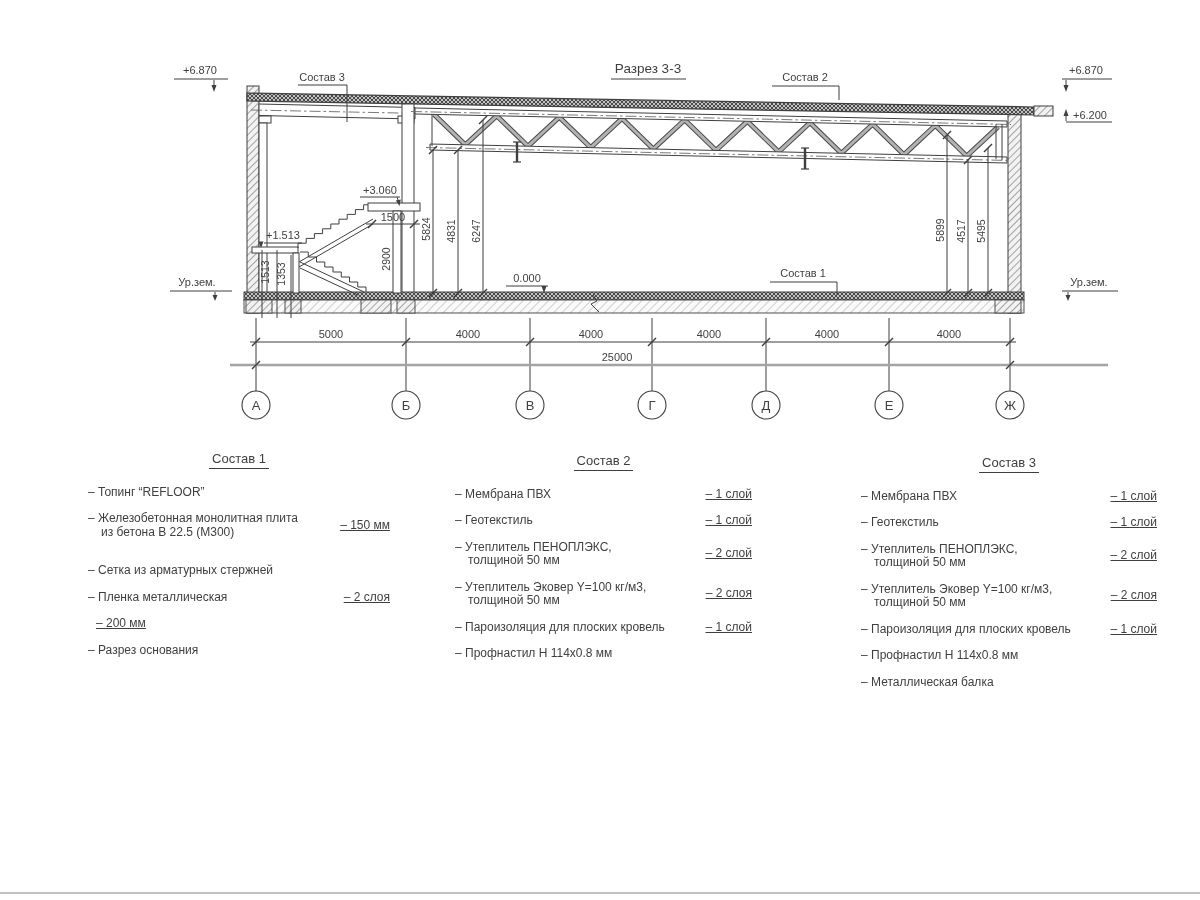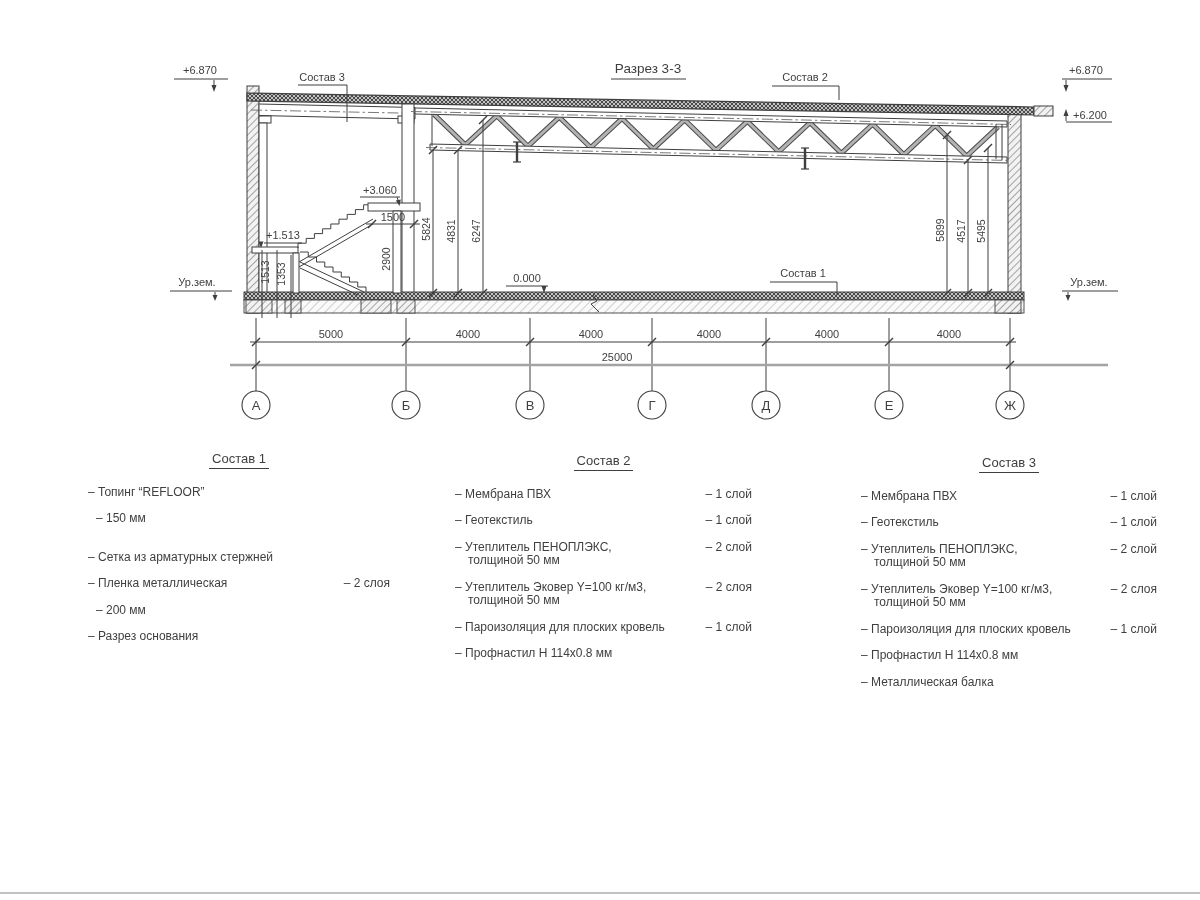--- a/index.html
+++ b/index.html
@@ -12,24 +12,24 @@
   .t14{font-size:13.5px;}
   .thin{stroke:#3f3f3f;stroke-width:1;fill:none;}
   .med{stroke:#3f3f3f;stroke-width:1.4;fill:none;}
   .cl{stroke:#6a6a6a;stroke-width:0.9;fill:none;stroke-dasharray:11 3 2.5 3;}
   .wht{fill:#ffffff;stroke:#3f3f3f;stroke-width:1;}
   
   .mlist{position:absolute;font-size:12px;line-height:13.5px;color:#3f3f3f;}
   .mlist .ttl-wrap{text-align:center;margin-bottom:17px;}
   .mlist .ttl{display:inline-block;font-size:13px;border-bottom:1.2px solid #3f3f3f;
               padding:0 3px 2px 3px;}
-  .mitem{display:flex;align-items:flex-start;margin-bottom:13px;}
+  .mitem{display:flex;align-items:center;margin-bottom:13px;}
   .mitem .mtext{flex:1;}
   .mitem .cont{padding-left:13px;}
-  .mitem .mval{white-space:nowrap;padding-left:8px;}
+  .mitem .mval{white-space:nowrap;padding-left:8px;text-decoration:underline;}
   .gap-after{margin-bottom:25px;}
   .bottom-line{position:absolute;left:0;top:892px;width:1200px;height:2px;
                background:#adadad;opacity:.75;}
 </style>
 </head>
 <body>
 
 <div class="stage">
 
 <svg width="1200" height="435" viewBox="0 0 1200 435">
@@ -286,20 +286,24 @@
 
 <div class="mlist" id="mlist-0" style="left:88px;top:452px;width:302px;">
       <div class="ttl-wrap"><div class="ttl">Состав 1</div></div>
       <div class="mitem">
         <div class="mtext">
           <div>– Топинг “REFLOOR”</div>
         </div>
         <div class="mval"></div>
       </div>
       <div class="mitem gap-after">
+        <div class="mtext">
+          <div>– Железобетонная  монолитная плита</div>
+          <div class="cont">из бетона В 22.5 (М300)</div>
+        </div>
         <div class="mval">– 150 мм</div>
       </div>
       <div class="mitem">
         <div class="mtext">
           <div>– Сетка из арматурных стержней</div>
         </div>
         <div class="mval"></div>
       </div>
       <div class="mitem">
         <div class="mtext">

